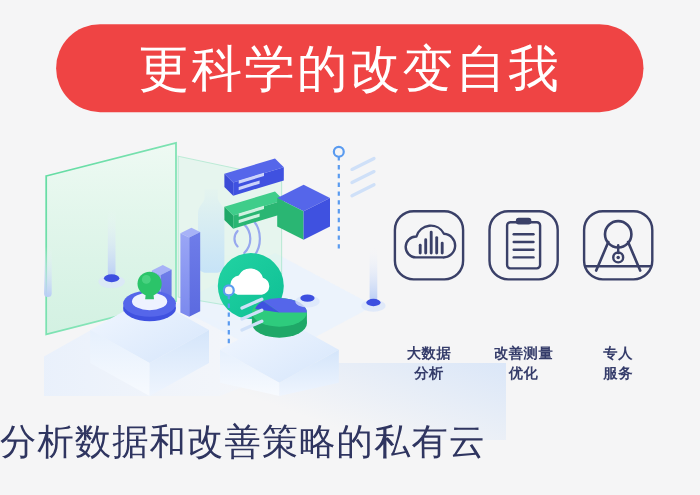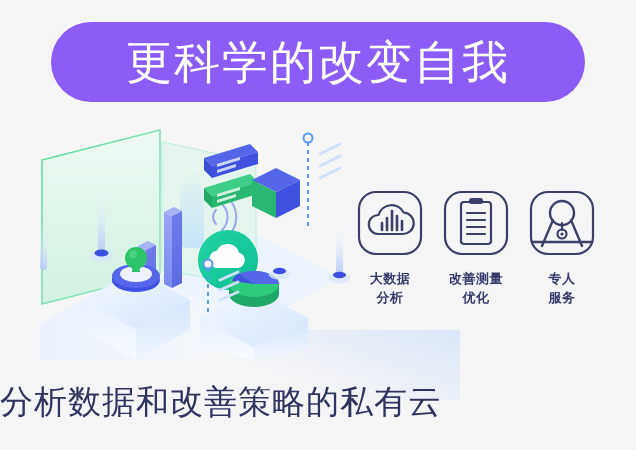--- a/index.html
+++ b/index.html
@@ -16,21 +16,21 @@
   }
   #page { position: relative; width: 636px; height: 450px; }
 
   
   .banner {
     position: absolute;
     left: 51px;
     top: 22px;
     width: 534px;
     height: 80px;
-    background: #8b5cf6;
+    background: #ef4444;
     border-radius: 40px;
     display: flex;
     align-items: center;
     justify-content: center;
     box-sizing: border-box;
   }
   .banner-text {
     color: #ffffff;
     font-size: 46px;
     letter-spacing: 2px;
@@ -56,20 +56,21 @@
     top: 190px;
     width: 248px;
     display: flex;
     justify-content: space-between;
   }
   .feature {
     width: 76px;
     display: flex;
     flex-direction: column;
     align-items: center;
+    gap: 42px;
   }
   .feature-icon {
     width: 66px;
     height: 66px;
     display: flex;
     align-items: center;
     justify-content: center;
   }
   .feature-label {
     margin-top: 14px;

